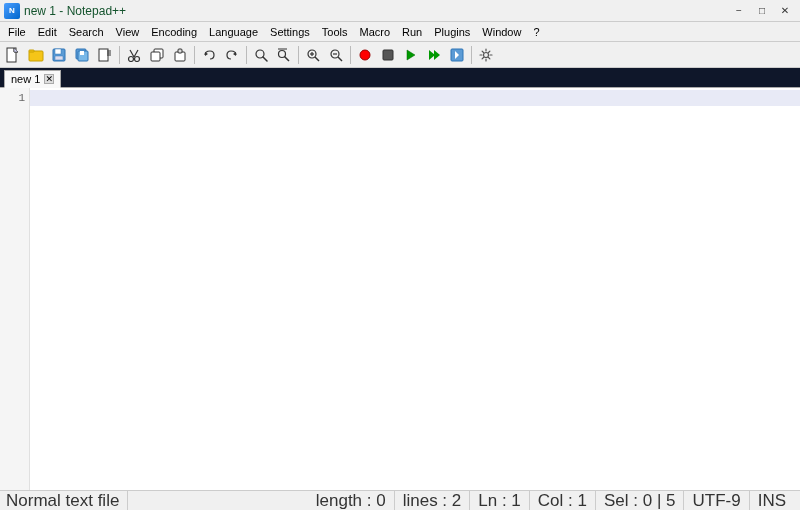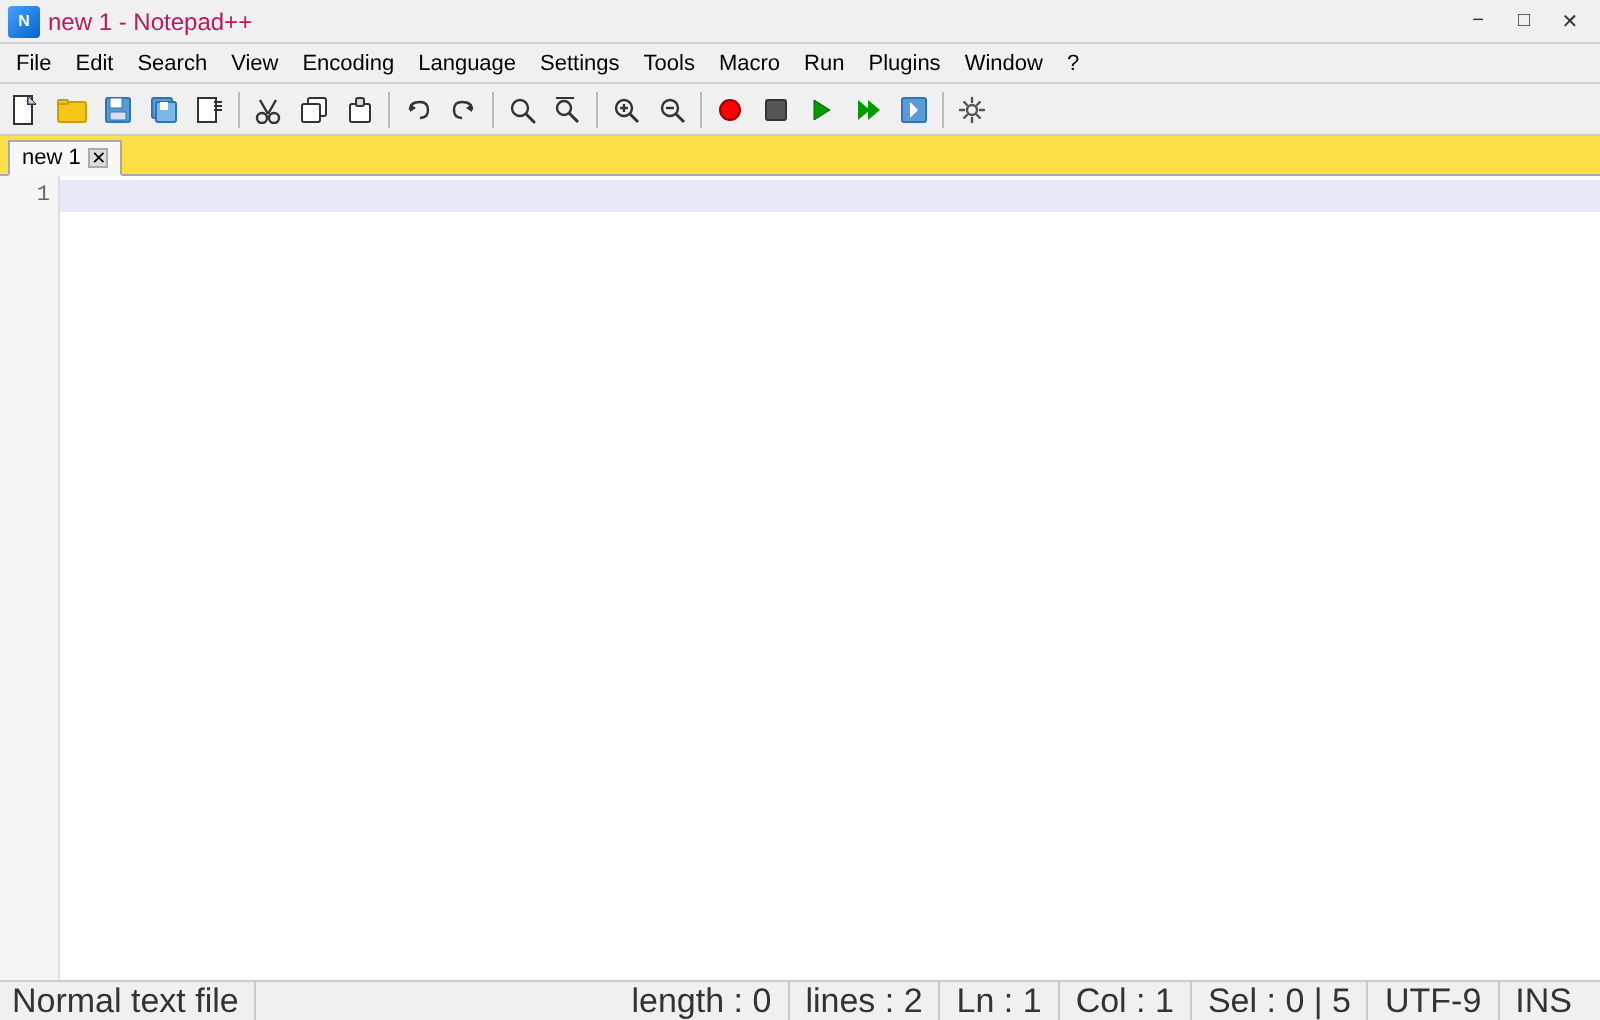--- a/index.html
+++ b/index.html
@@ -37,21 +37,21 @@
       border-radius: 2px;
       display: flex;
       align-items: center;
       justify-content: center;
       font-size: 9px;
       color: white;
       font-weight: bold;
     }
     #title-text {
       font-size: 12px;
-      color: #be185d;
+      color: #14532d;
     }
     #window-controls {
       display: flex;
       gap: 1px;
     }
     .win-btn {
       width: 22px;
       height: 18px;
       display: flex;
       align-items: center;
@@ -104,21 +104,21 @@
     }
     .toolbar-sep {
       width: 1px;
       height: 18px;
       background: #bbb;
       margin: 0 2px;
     }
 
     
     #tab-bar {
-      background: #fde047;
+      background: #0f172a;
       height: 20px;
       display: flex;
       align-items: flex-end;
       border-bottom: 1px solid #aaa;
       padding-left: 4px;
     }
     .tab {
       height: 18px;
       padding: 0 6px;
       background: #f8f8f8;

